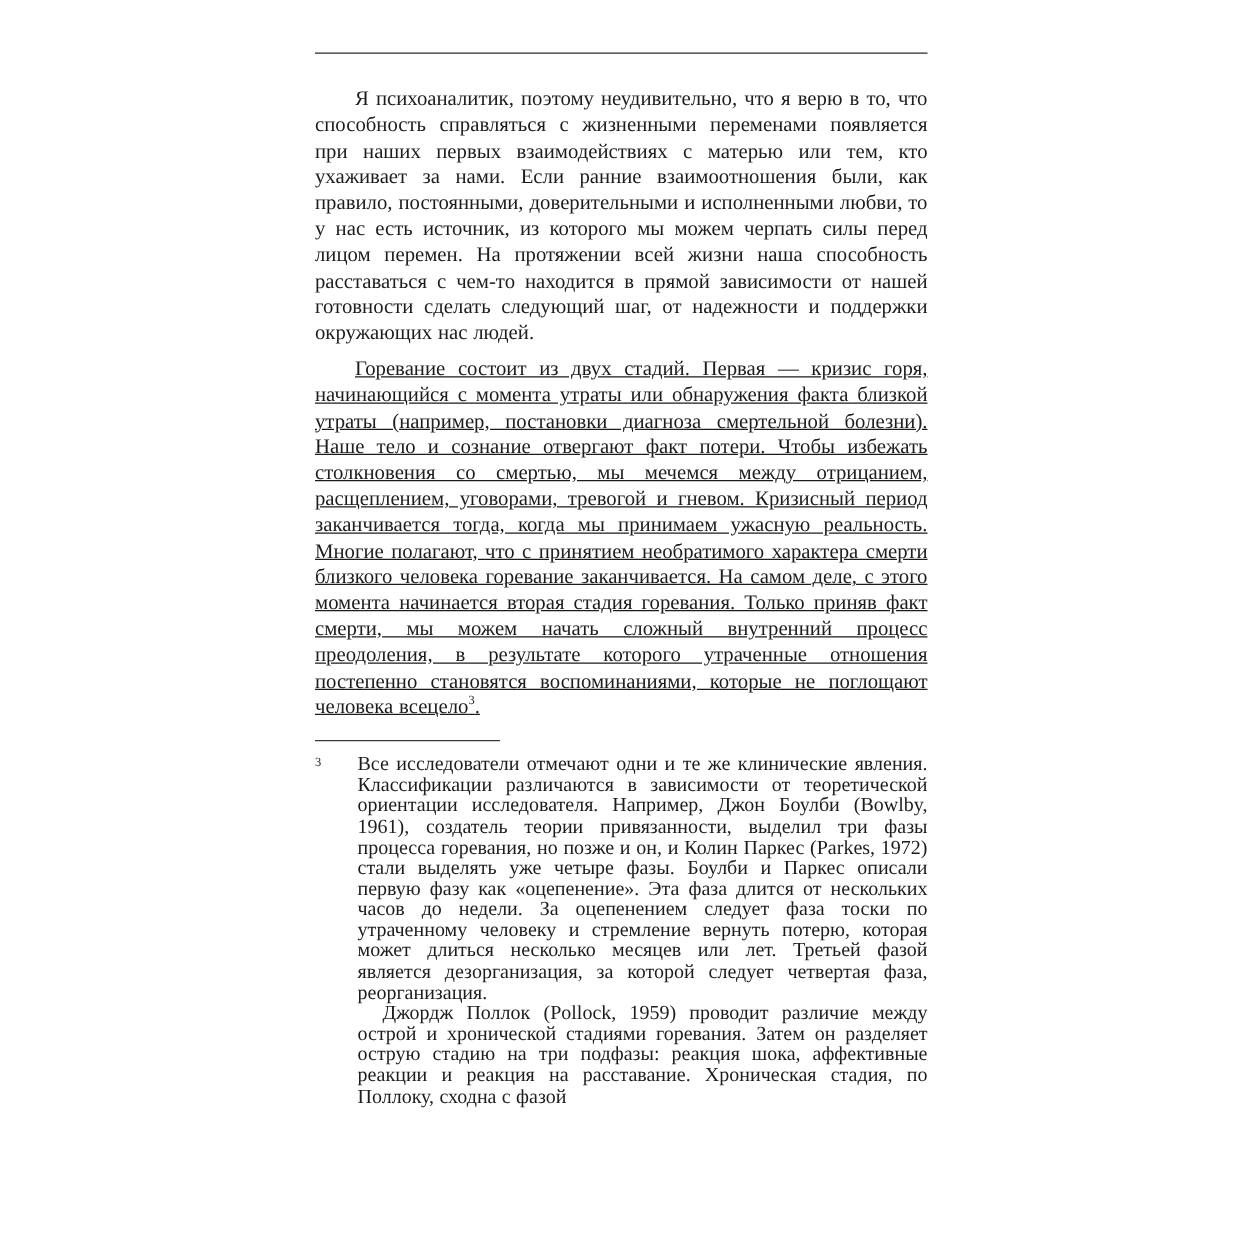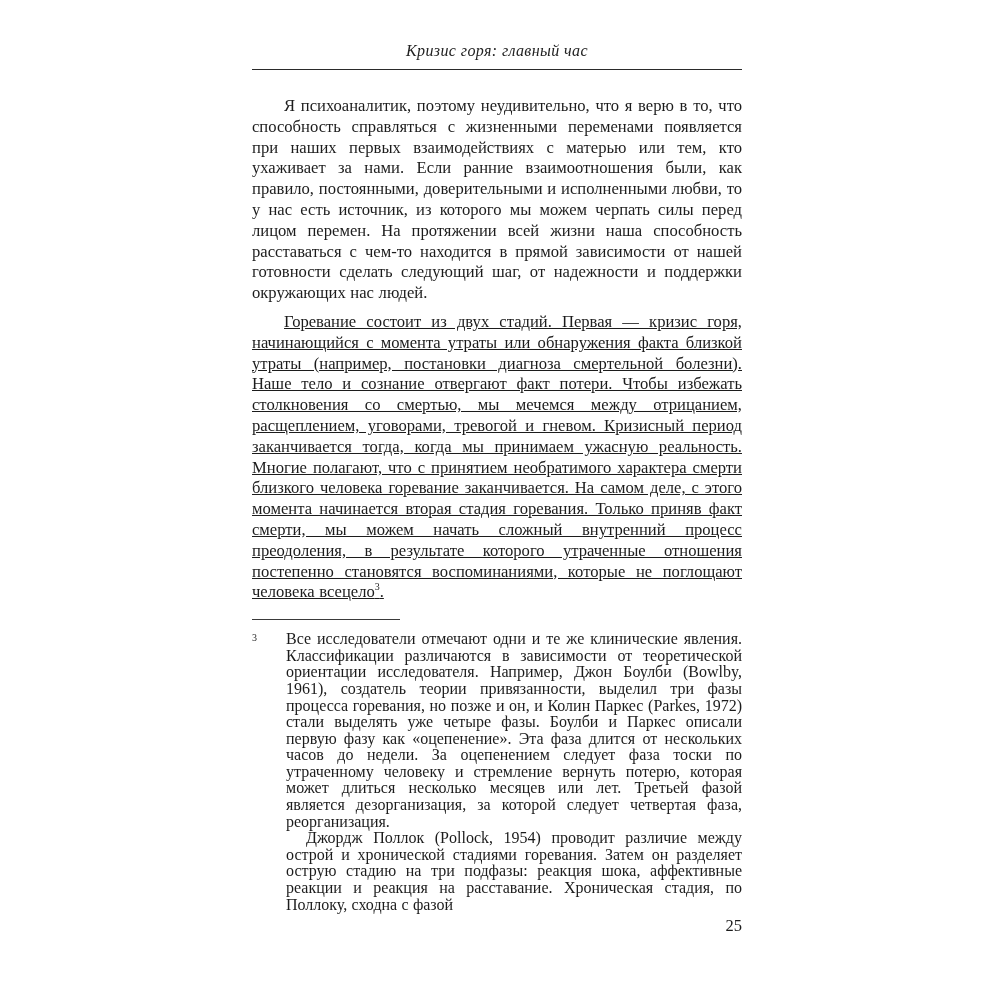--- a/index.html
+++ b/index.html
@@ -91,35 +91,33 @@
     font-size: 16.5px;
     color: #1c1c1c;
   }
 </style>
 </head>
 <body>
 
 <div class="page">
   <div class="content">
 
-    <div class="running-head">Кризис горя: главный час</div>
 
     <hr class="head-rule">
 
     <div class="body-text">
       <p>Я психоаналитик, поэтому неудивительно, что я верю в то, что способность справляться с жизненными переменами появляется при наших первых взаимодействиях с матерью или тем, кто ухаживает за нами. Если ранние взаимоотношения были, как правило, постоянными, доверительными и исполненными любви, то у нас есть источник, из которого мы можем черпать силы перед лицом перемен. На протяжении всей жизни наша способность расставаться с чем-то находится в прямой зависимости от нашей готовности сделать следующий шаг, от надежности и поддержки окружающих нас людей.</p>
       <p><span>Горевание состоит из двух стадий. Первая — кризис горя, начинающийся с момента утраты или обнаружения факта близкой утраты (например, постановки диагноза смертельной болезни). Наше тело и сознание отвергают факт потери. Чтобы избежать столкновения со смертью, мы мечемся между отрицанием, расщеплением, уговорами, тревогой и гневом. Кризисный период заканчивается тогда, когда мы принимаем ужасную реальность. Многие полагают, что с принятием необратимого характера смерти близкого человека горевание заканчивается. На самом деле, с этого момента начинается вторая стадия горевания. Только приняв факт смерти, мы можем начать сложный внутренний процесс преодоления, в результате которого утраченные отношения постепенно становятся воспоминаниями, которые не поглощают человека всецело</span><sup class="fn-ref">3</sup><span>.</span></p>
     </div>
 
     <hr class="footnote-sep">
 
     <div class="footnote">
       <div class="fn-marker">3</div>
       <div class="fn-body">
         <p>Все исследователи отмечают одни и те же клинические явления. Классификации различаются в зависимости от теоретической ориентации исследователя. Например, Джон Боулби (Bowlby, 1961), создатель теории привязанности, выделил три фазы процесса горевания, но позже и он, и Колин Паркес (Parkes, 1972) стали выделять уже четыре фазы. Боулби и Паркес описали первую фазу как «оцепенение». Эта фаза длится от нескольких часов до недели. За оцепенением следует фаза тоски по утраченному человеку и стремление вернуть потерю, которая может длиться несколько месяцев или лет. Третьей фазой является дезорганизация, за которой следует четвертая фаза, реорганизация.</p>
-        <p class="fn-p2">Джордж Поллок (Pollock, 1954) проводит различие между острой и хронической стадиями горевания. Затем он разделяет острую стадию на три подфазы: реакция шока, аффективные реакции и реакция на расставание. Хроническая стадия, по Поллоку, сходна с фазой</p>
+        <p class="fn-p2">Джордж Поллок (Pollock, 1959) проводит различие между острой и хронической стадиями горевания. Затем он разделяет острую стадию на три подфазы: реакция шока, аффективные реакции и реакция на расставание. Хроническая стадия, по Поллоку, сходна с фазой</p>
       </div>
     </div>
 
   </div>
 
-  <div class="page-number">25</div>
 </div>
 
 </body></html>

